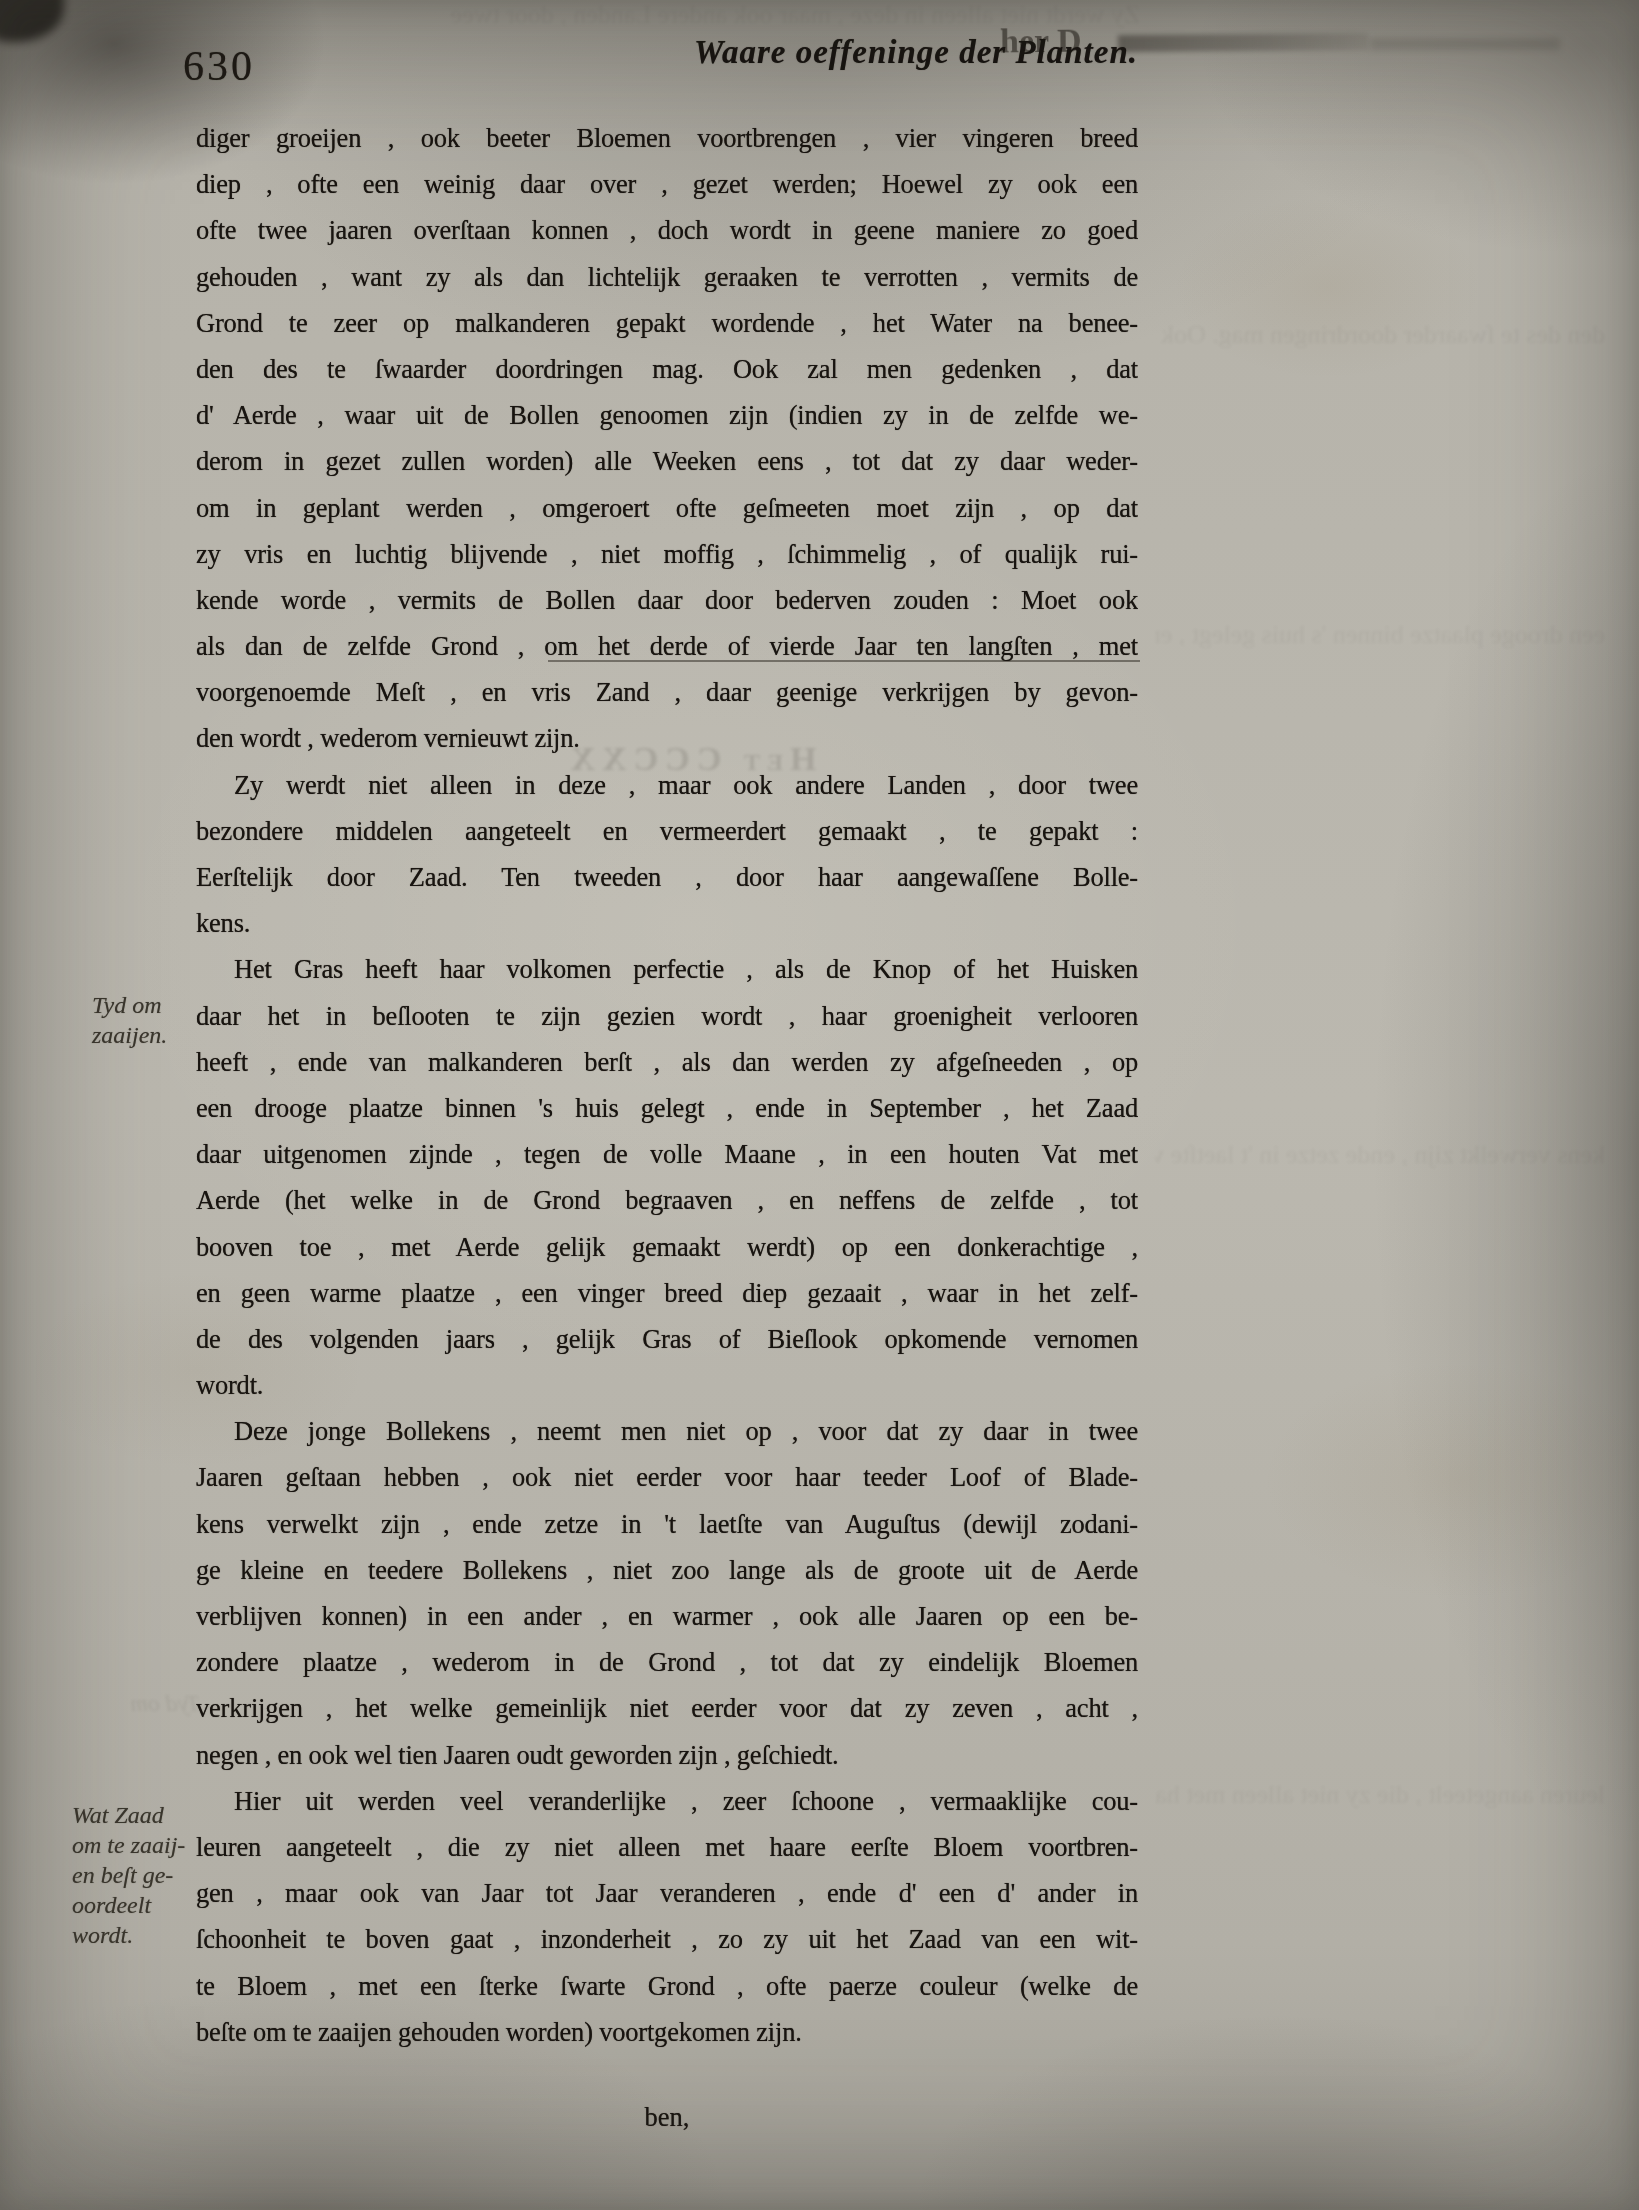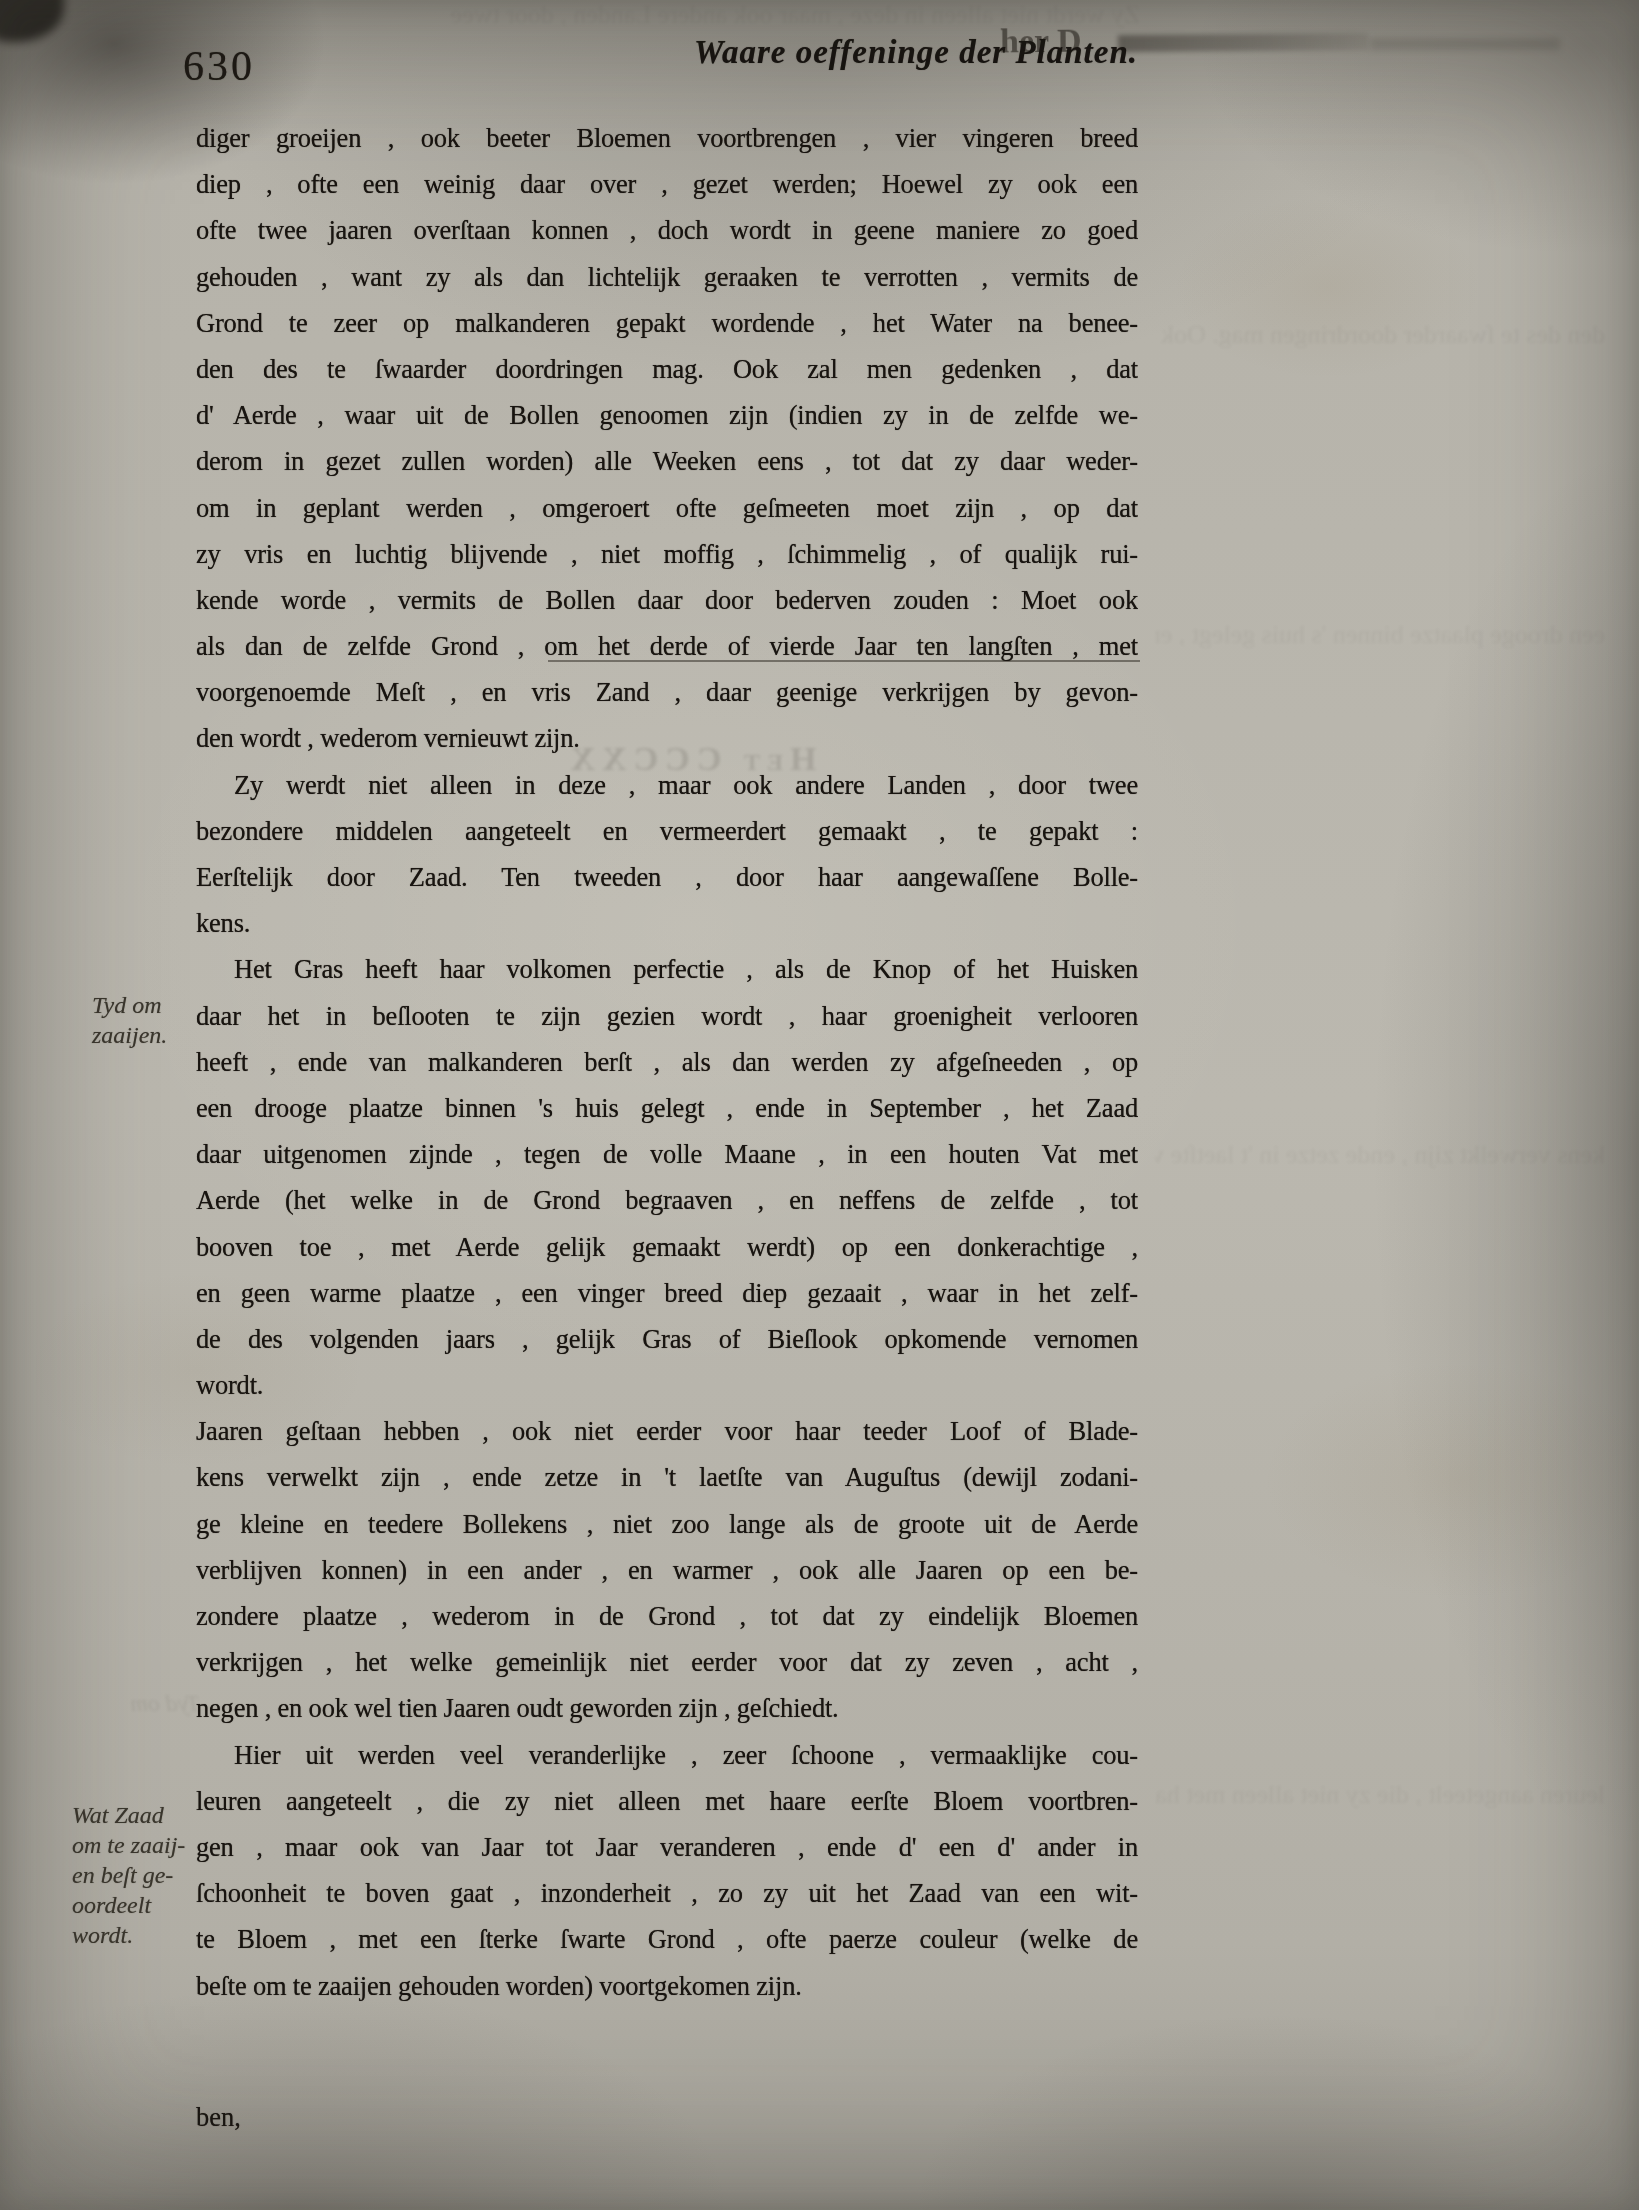--- a/index.html
+++ b/index.html
@@ -64,21 +64,21 @@
   
   .margin-note{
     position:absolute;width:125px;
     font-style:italic;font-size:24px;line-height:30px;color:#3a362d;
     text-shadow:0 0 1px rgba(50,45,35,.5);
     filter:blur(.2px);
   }
 
   
   .catchword-row{
-    position:absolute;left:196px;top:2094px;width:942px;text-align:left;
+    position:absolute;left:196px;top:2094px;width:942px;text-align:center;
     font-size:26.5px;line-height:46px;text-shadow:0 0 .8px rgba(22,17,10,.7);
   }
 
   
   .st{
     position:absolute;transform:scaleX(-1);filter:blur(1.8px);
     color:#201b14;white-space:nowrap;overflow:hidden;pointer-events:none;
   }
   .st-heading{
     left:420px;top:740px;width:540px;text-align:center;
@@ -184,20 +184,21 @@
         <div class="line">heeft , ende van malkanderen berſt , als dan werden zy afgeſneeden , op</div>
         <div class="line">een drooge plaatze binnen 's huis gelegt , ende in September , het Zaad</div>
         <div class="line">daar uitgenomen zijnde , tegen de volle Maane , in een houten Vat met</div>
         <div class="line">Aerde (het welke in de Grond begraaven , en neffens de zelfde , tot</div>
         <div class="line">booven toe , met Aerde gelijk gemaakt werdt) op een donkerachtige ,</div>
         <div class="line">en geen warme plaatze , een vinger breed diep gezaait , waar in het zelf-</div>
         <div class="line">de des volgenden jaars , gelijk Gras of Bieſlook opkomende vernomen</div>
         <div class="line last">wordt.</div>
       </div>
       <div class="para">
+        <div class="line indent">Deze jonge Bollekens , neemt men niet op , voor dat zy daar in twee</div>
         <div class="line">Jaaren geſtaan hebben , ook niet eerder voor haar teeder Loof of Blade-</div>
         <div class="line">kens verwelkt zijn , ende zetze in 't laetſte van Auguſtus (dewijl zodani-</div>
         <div class="line">ge kleine en teedere Bollekens , niet zoo lange als de groote uit de Aerde</div>
         <div class="line">verblijven konnen) in een ander , en warmer , ook alle Jaaren op een be-</div>
         <div class="line">zondere plaatze , wederom in de Grond , tot dat zy eindelijk Bloemen</div>
         <div class="line">verkrijgen , het welke gemeinlijk niet eerder voor dat zy zeven , acht ,</div>
         <div class="line last">negen , en ook wel tien Jaaren oudt geworden zijn , geſchiedt.</div>
       </div>
       <div class="para">
         <div class="line indent">Hier uit werden veel veranderlijke , zeer ſchoone , vermaaklijke cou-</div>

